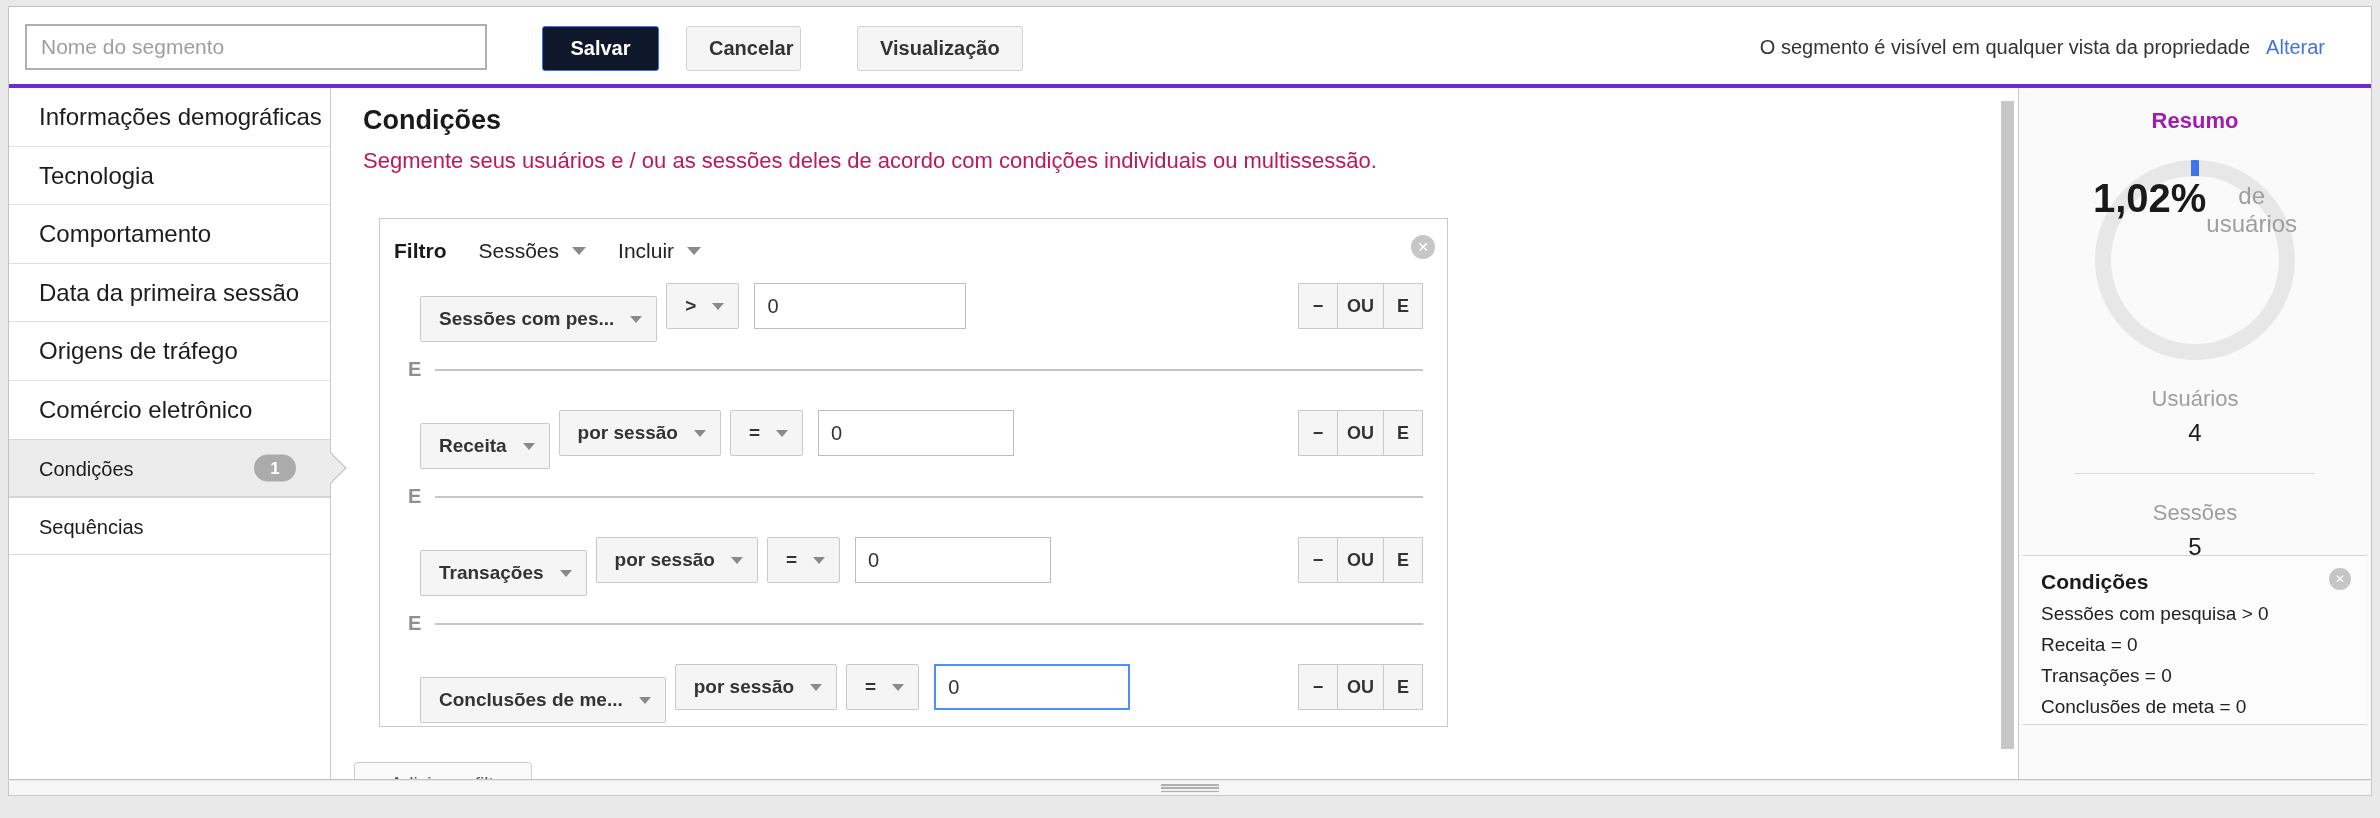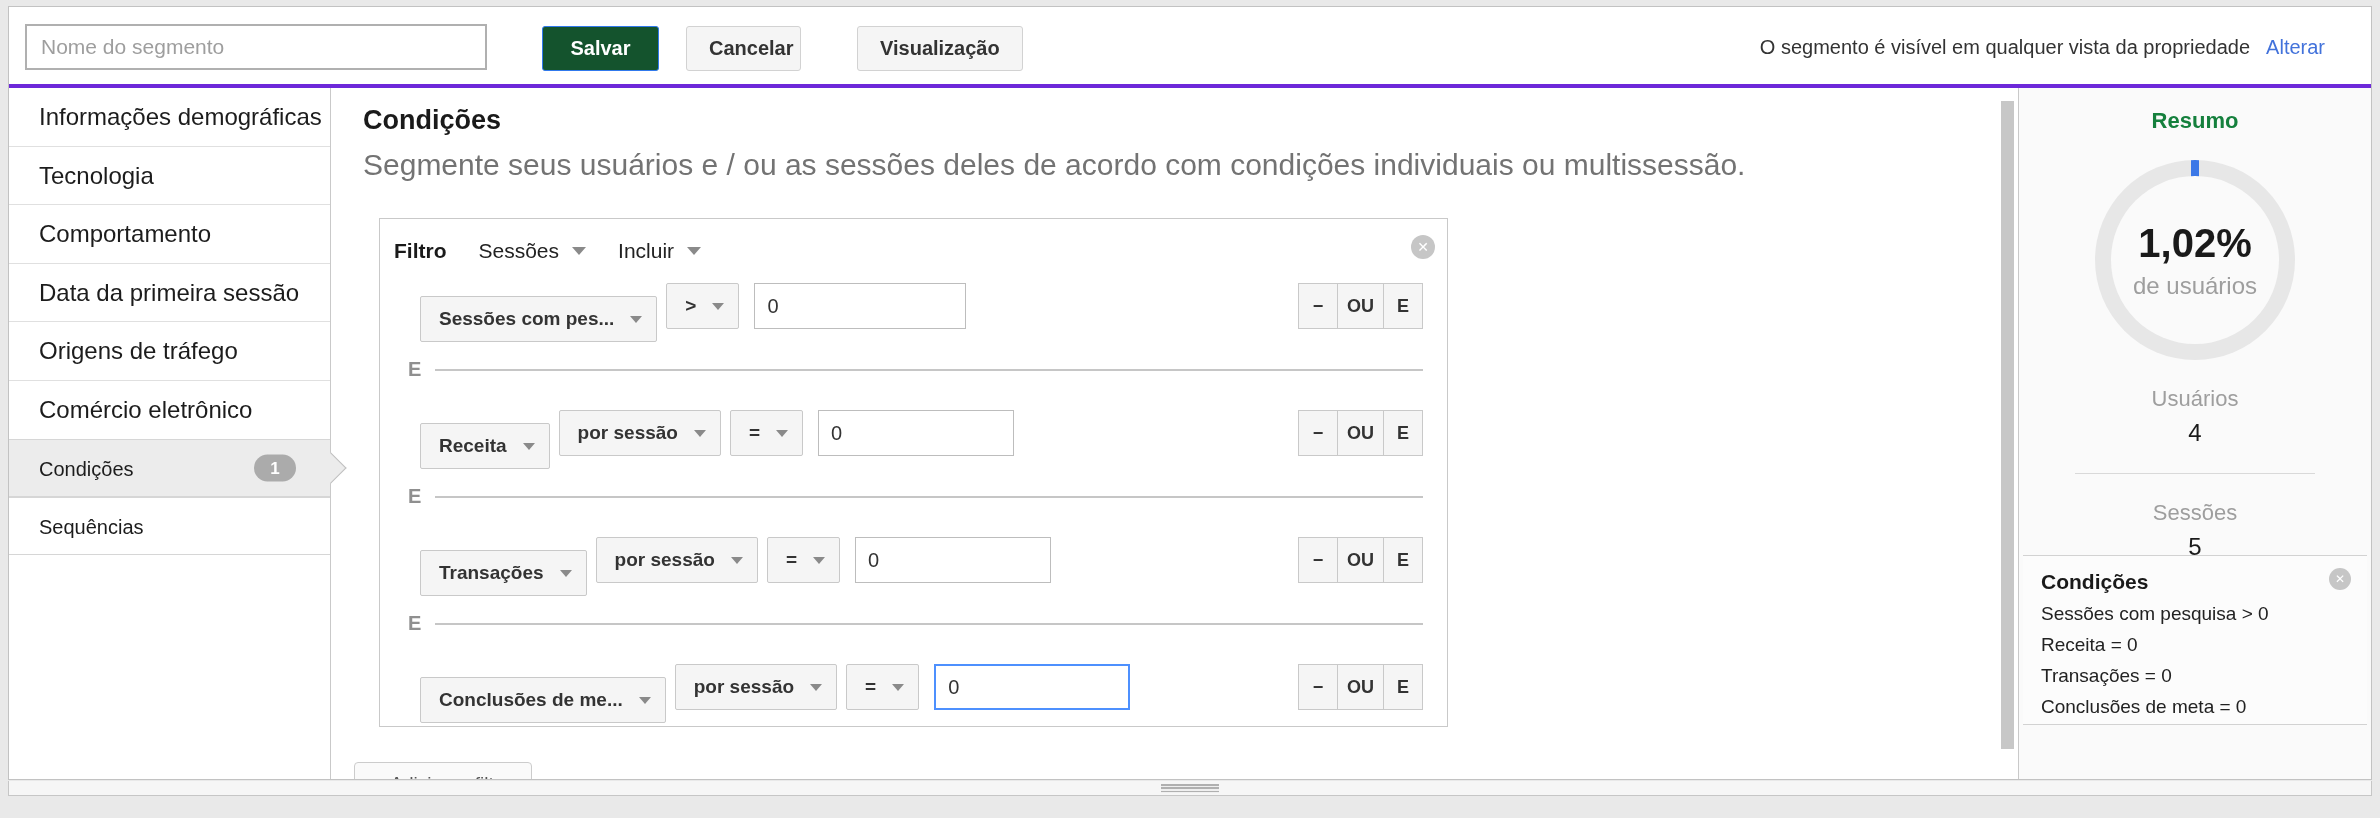--- a/index.html
+++ b/index.html
@@ -17,21 +17,21 @@
   .name-input {
     position:absolute; left:16px; top:17px; width:462px; height:46px;
     border:2px solid #b0b0b0; padding:0 14px; font-size:21px; color:#333;
     font-family:inherit; background:#fff;
   }
   .name-input::placeholder { color:#9e9e9e; }
   .btn {
     position:absolute; top:19px; height:45px; padding:0 22px; font-size:20px; font-weight:bold;
     border-radius:3px; font-family:inherit; cursor:pointer;
   }
-  .btn-primary { left:533px; width:117px; background:#14532d; border:1px solid #3079ed; color:#fff; }
+  .btn-primary { left:533px; width:117px; background:#0f172a; border:1px solid #3079ed; color:#fff; }
   .btn-gray { background:#f5f5f5; border:1px solid #d2d2d2; color:#333; }
   .btn-cancel { left:677px; width:115px; }
   .btn-preview { left:848px; }
   .visibility { position:absolute; right:46px; top:0; height:59px; line-height:81px; font-size:20px; color:#333; }
   .visibility a { color:#4272db; text-decoration:none; margin-left:16px; cursor:pointer; }
   
   .bodyrow { display:flex; height:691px; background:#fff; }
   
   .sidebar { width:322px; border-right:1px solid #c9c9c9; background:#fff; flex:none; }
   .side-item {
@@ -52,21 +52,21 @@
     transform:rotate(45deg); z-index:3;
   }
   .badge {
     position:absolute; right:34px; top:50%; transform:translateY(-50%);
     min-width:42px; height:27px; line-height:27px; border-radius:14px; text-align:center;
     background:#ababab; color:#fff; font-size:17px; font-weight:bold;
   }
   
   .main { flex:1; position:relative; padding:17px 0 0 32px; background:#fff; }
   .page-title { margin:0; font-size:27px; font-weight:bold; color:#1a1a1a; }
-  .page-sub { margin:12px 0 0; font-size:30px; color:#737373; }
+  .page-sub { margin:12px 0 0; font-size:22px; color:#be185d; }
   .filter-card {
     position:absolute; left:48px; top:130px; width:1069px; height:509px;
     border:1px solid #c9c9c9; background:#fff;
   }
   .filter-head { position:relative; display:flex; align-items:center; height:50px; padding:14px 14px 0 14px; font-size:21px; color:#1a1a1a; }
   .filter-head b { font-weight:bold; }
   .dd-link { display:inline-flex; align-items:center; gap:13px; margin-left:32px; cursor:pointer; color:#222; }
   .tri { width:0; height:0; border-left:7px solid transparent; border-right:7px solid transparent; border-top:8px solid #8a8a8a; display:inline-block; }
   .close-ic {
     width:24px; height:24px; border-radius:50%; background:#c6c6c6; color:#fff;
@@ -99,25 +99,25 @@
   .add-filter {
     position:absolute; left:23px; top:674px; height:44px; padding:0 20px;
     background:#fafafa; border:1px solid #ccc; border-radius:4px;
     font-size:19px; color:#555; font-family:inherit; cursor:pointer;
   }
   
   .scrollcol { width:20px; position:relative; background:#fff; flex:none; }
   .thumb { position:absolute; left:3px; top:13px; width:13px; height:648px; background:#c7c7c7; cursor:pointer; }
   
   .summary { width:353px; flex:none; border-left:1px solid #c9c9c9; background:#fafafa; position:relative; text-align:center; }
-  .sum-title { margin-top:20px; font-size:22px; font-weight:bold; color:#15803d; }
+  .sum-title { margin-top:20px; font-size:22px; font-weight:bold; color:#a21caf; }
   .donut { position:relative; width:200px; height:200px; border-radius:50%; margin:26px auto 0;
     background:conic-gradient(from -2.5deg, #3b78e7 0deg 5deg, #e7e7e7 5deg 360deg); }
   .donut-inner { position:absolute; inset:16px; border-radius:50%; background:#fafafa;
-    display:flex; flex-direction:column; justify-content:center; }
+    display:flex; flex-direction:row; justify-content:center; }
   .pct { font-size:40px; font-weight:bold; color:#1a1a1a; }
   .pct-cap { font-size:24px; color:#9e9e9e; margin-top:6px; }
   .metric { margin-top:26px; }
   .m-label { font-size:22px; color:#9e9e9e; }
   .m-value { font-size:24px; color:#1a1a1a; margin-top:7px; }
   .m-sub { font-size:22px; color:#9e9e9e; margin-top:7px; }
   .sum-hr { border:none; border-top:1px solid #d9d9d9; width:240px; margin:26px auto 0; }
   .sum-card {
     position:absolute; left:4px; right:4px; top:467px; height:170px; text-align:left;
     background:#fcfcfc; border-top:1px solid #d2d2d2; border-bottom:1px solid #d2d2d2;

